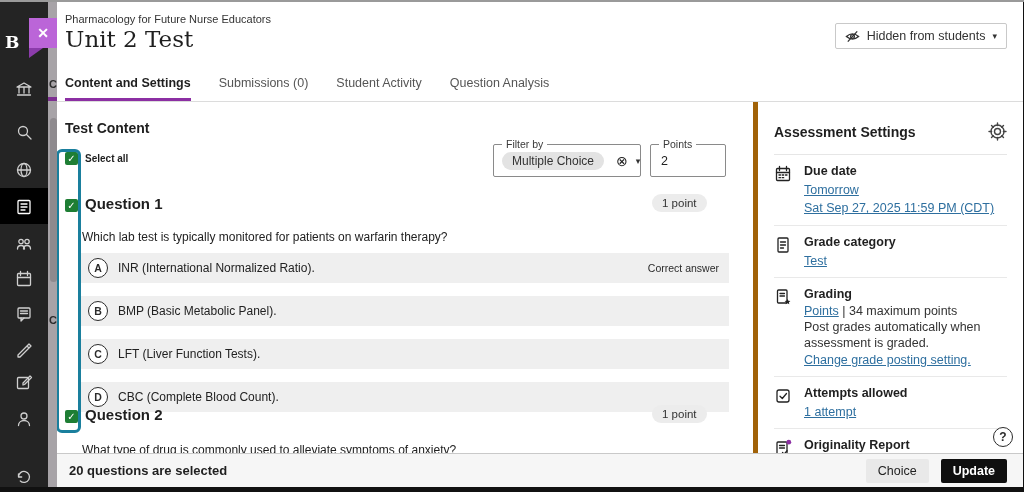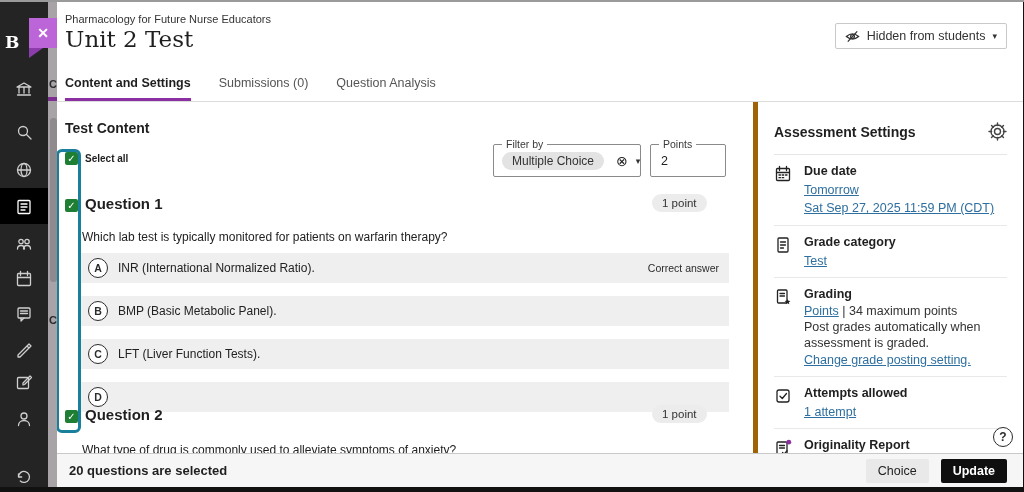--- a/index.html
+++ b/index.html
@@ -197,20 +197,21 @@
             <path d="M3 13.5L13 2.5"></path>
           </svg>
       </span>
       <span>Hidden from students</span>
       <span class="caret">▾</span>
     </button>
 
     <div class="tabbar">
       <div class="tab active">Content and Settings</div>
       <div class="tab">Submissions (0)</div>
+      <div class="tab">Student Activity</div>
       <div class="tab">Question Analysis</div>
     </div>
 
     <div class="main">
       <div class="content-heading">Test Content</div>
 
       <div class="checkbox" style="left:8px; top:50px">✓</div>
       <div class="selectall-label">Select all</div>
 
       <div class="field" style="left:436px; top:42px; width:148px; height:33px">
@@ -241,20 +242,21 @@
       <div class="answer-row" style="top:194px">
         <span class="letter-badge">B</span>
         <span class="answer-text">BMP (Basic Metabolic Panel).</span>
       </div>
       <div class="answer-row" style="top:237px">
         <span class="letter-badge">C</span>
         <span class="answer-text">LFT (Liver Function Tests).</span>
       </div>
       <div class="answer-row" style="top:280px">
         <span class="letter-badge">D</span>
+        <span class="answer-text">CBC (Complete Blood Count).</span>
       </div>
 
       <div class="checkbox" style="left:8px; top:308px">✓</div>
       <div class="q-title" style="top:304px">Question 2</div>
       <div class="q-pill" style="top:303px">1 point</div>
       <div class="q-text" style="top:341px">What type of drug is commonly used to alleviate symptoms of anxiety?</div>
 
       <div class="annotation"></div>
     </div>
 

